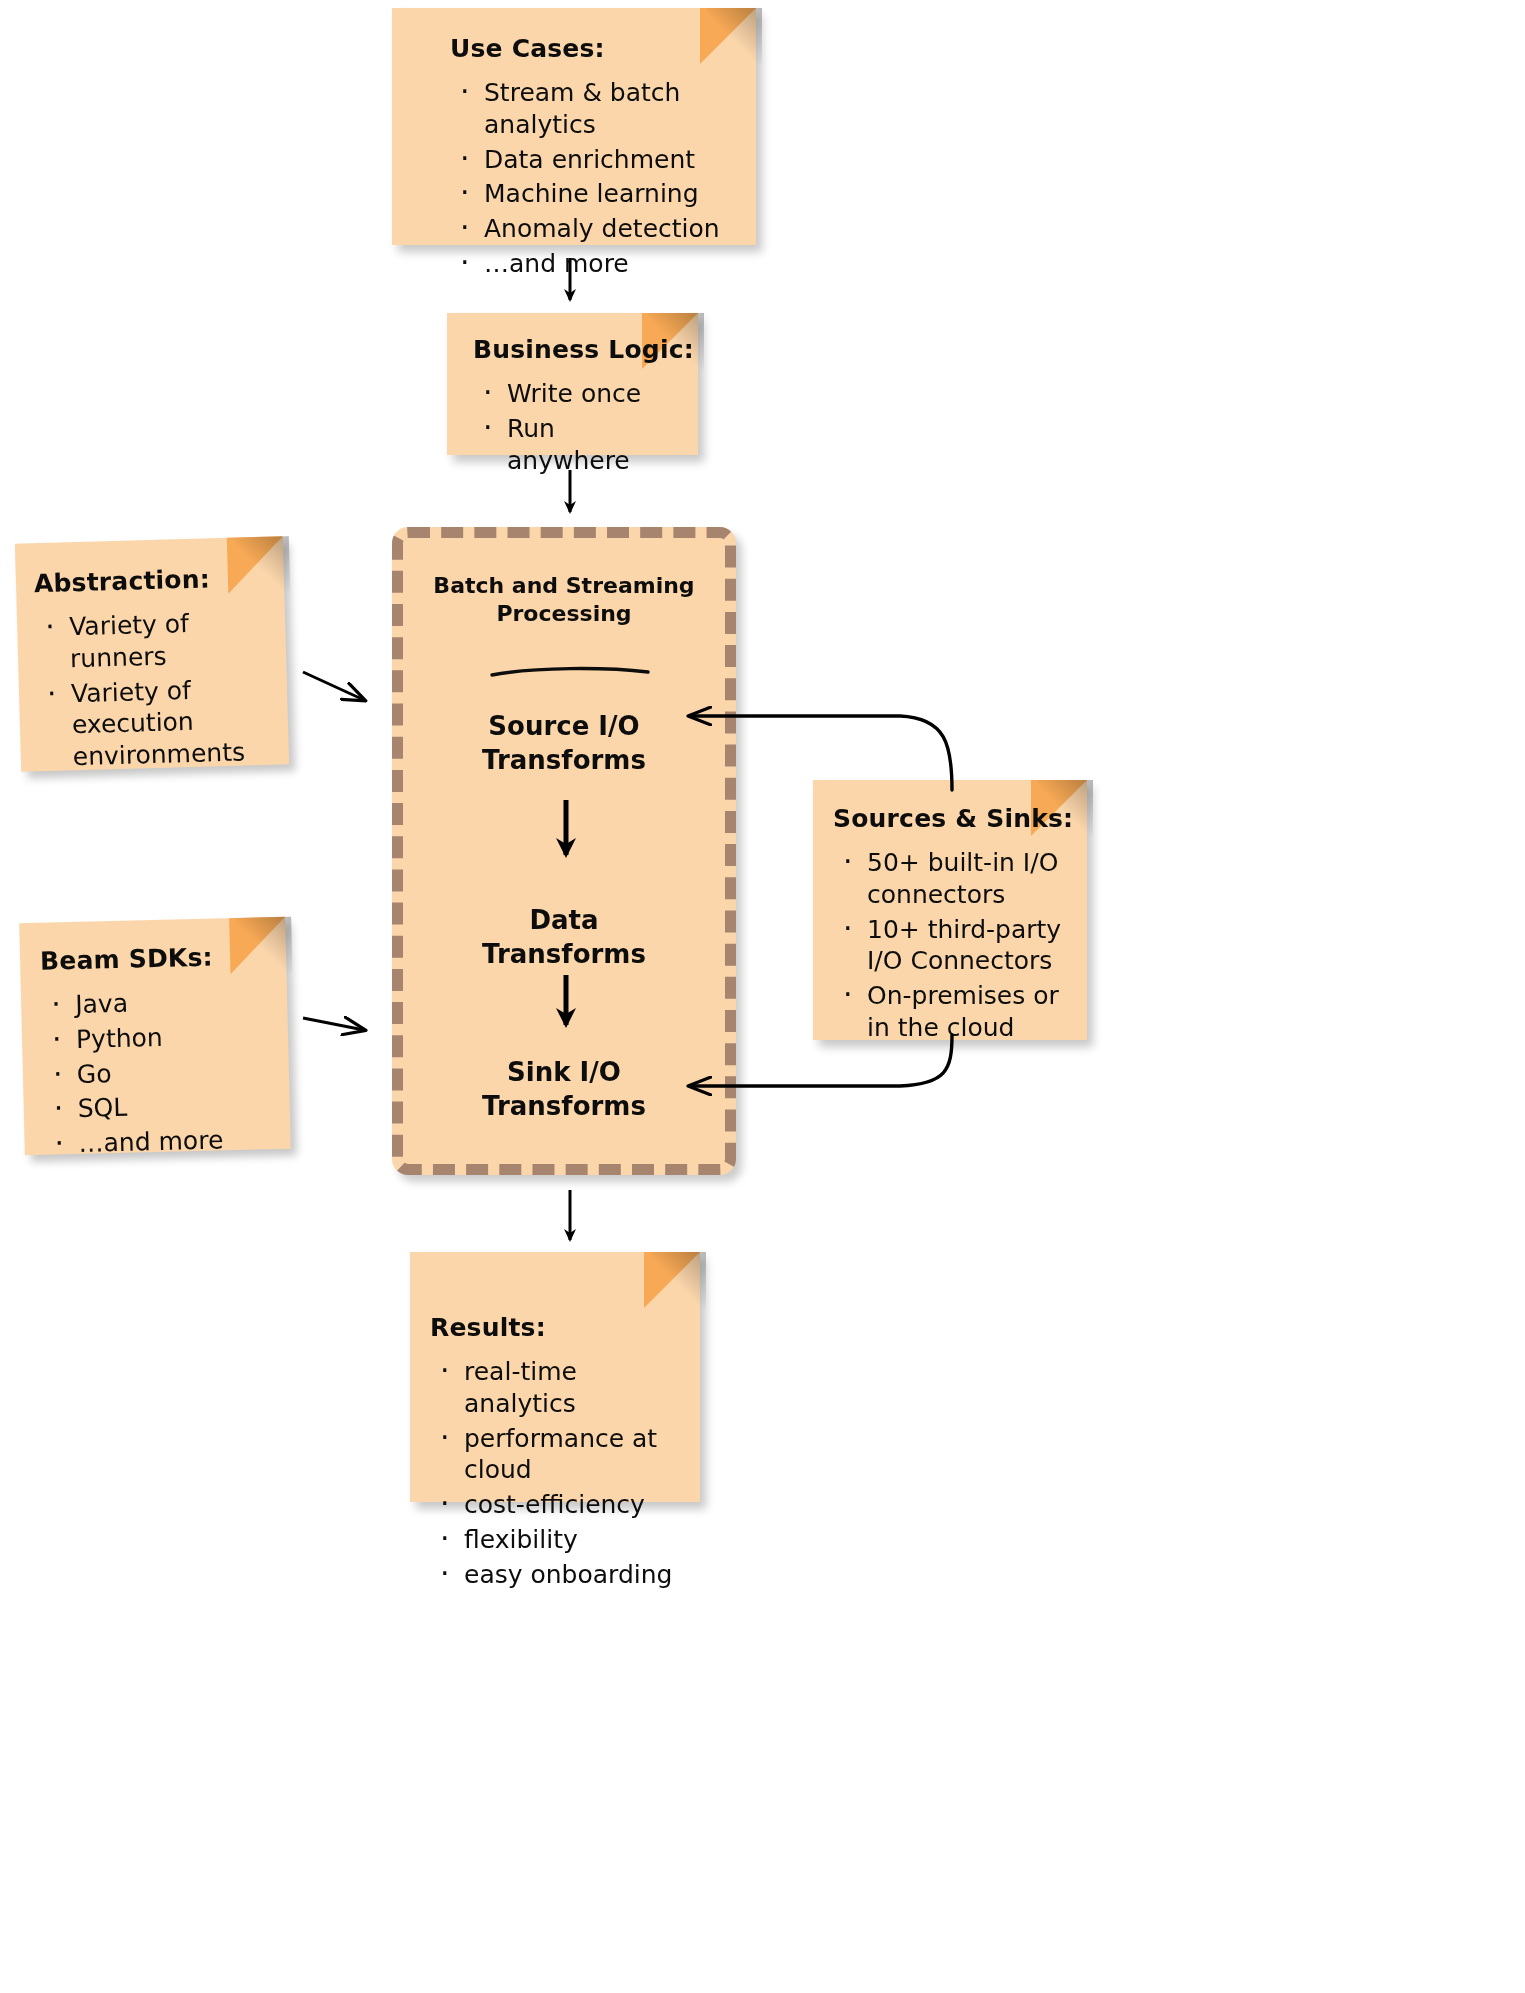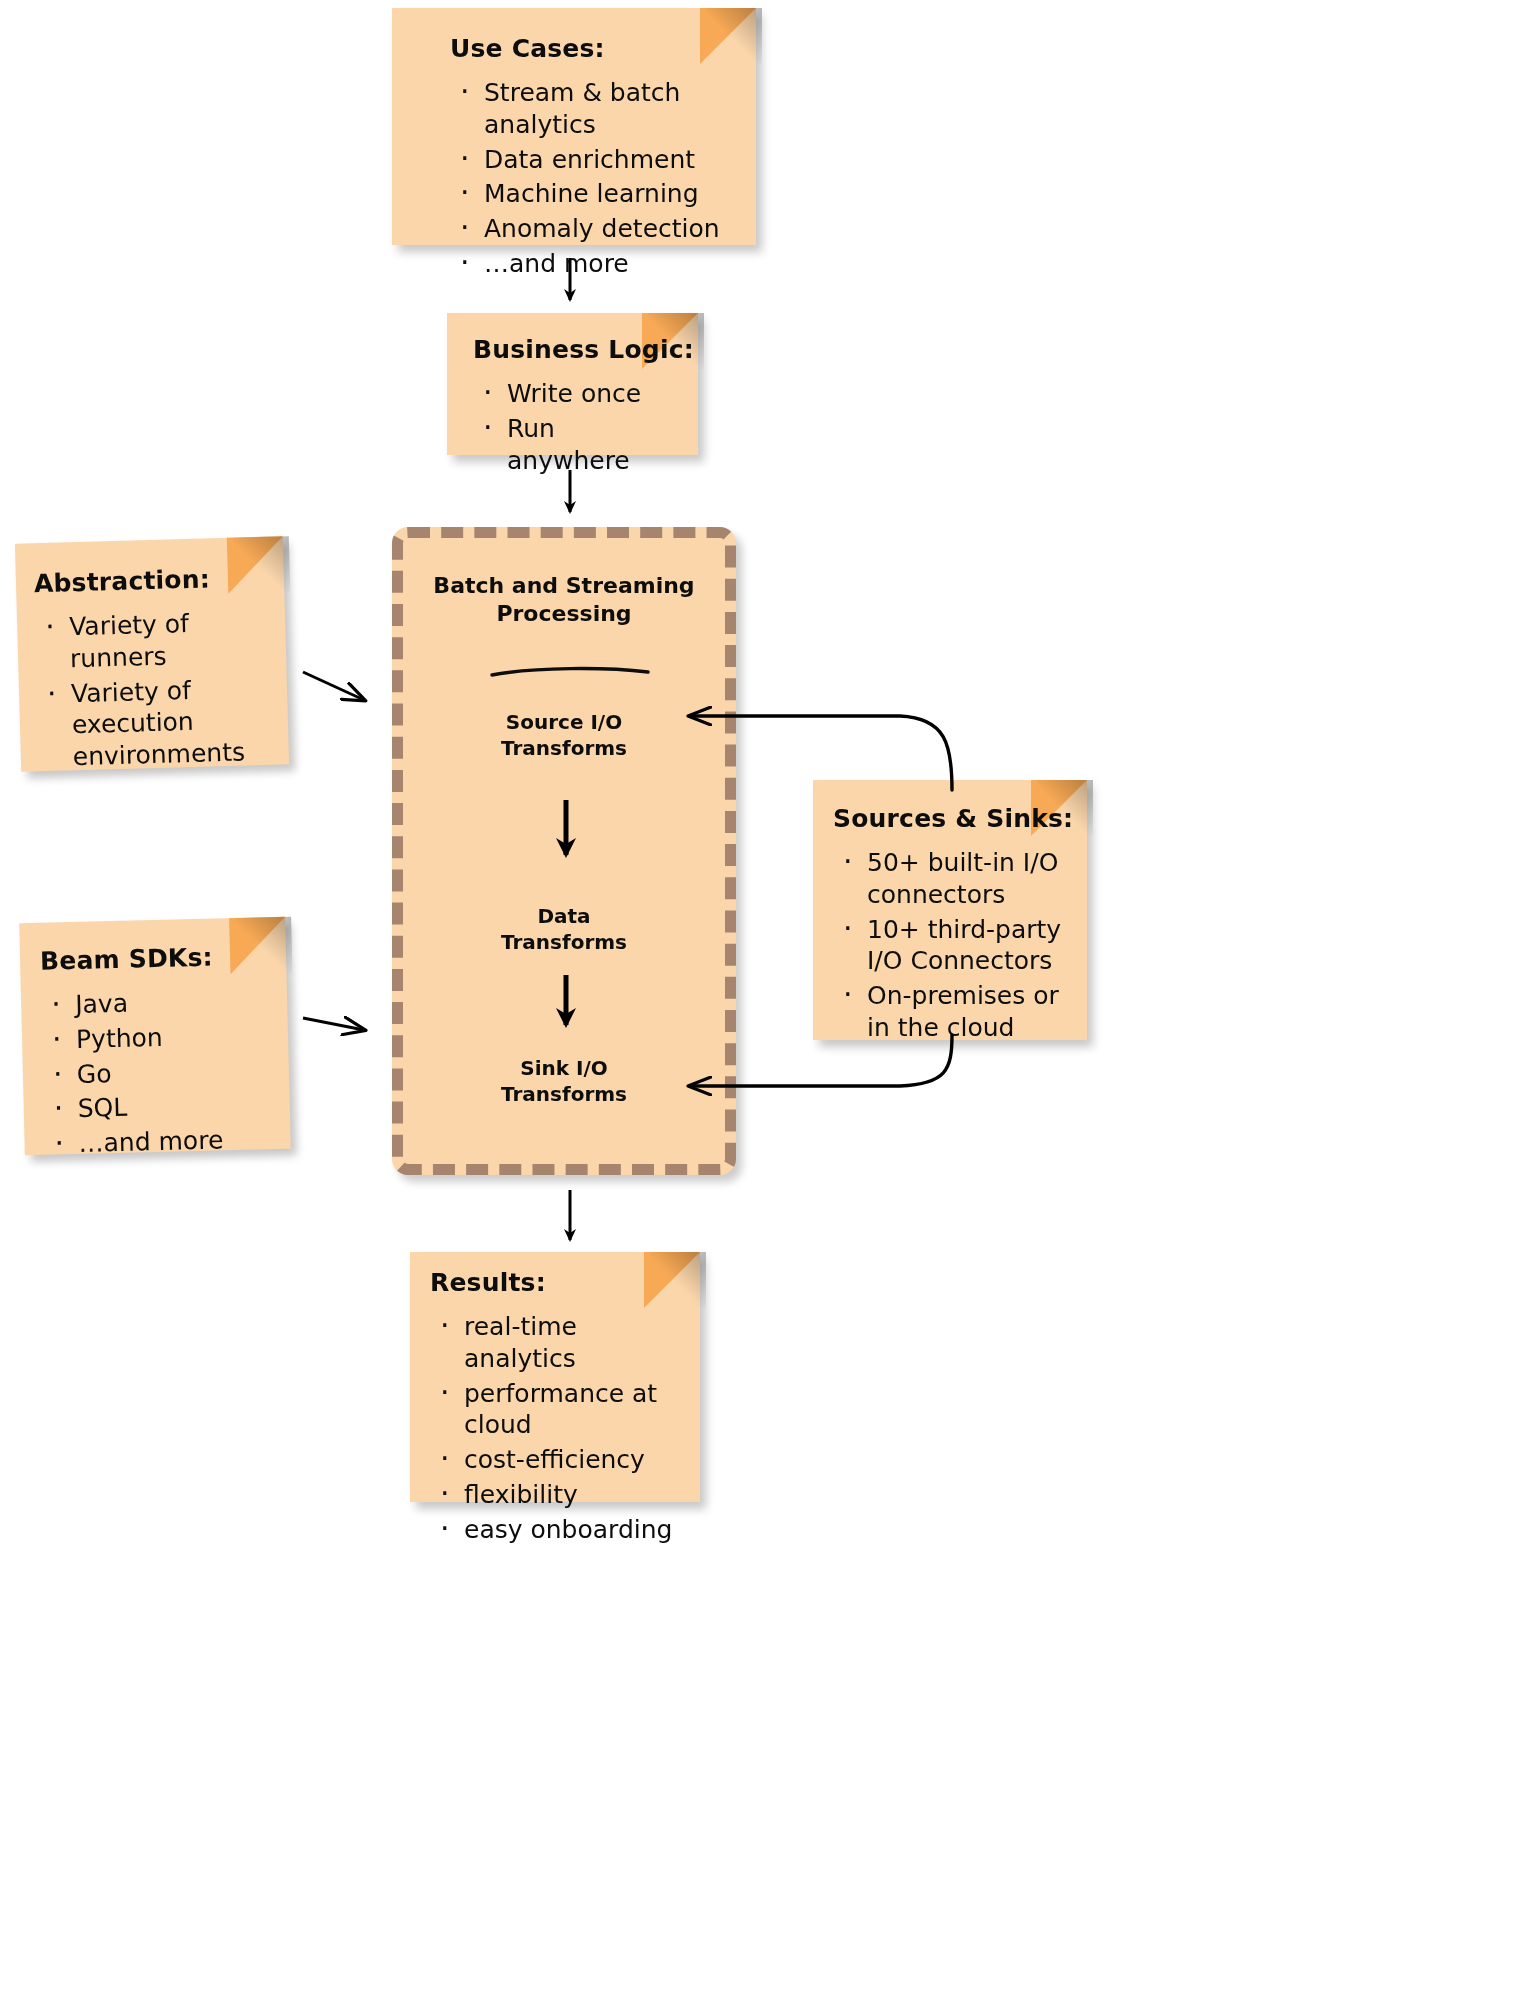--- a/index.html
+++ b/index.html
@@ -118,21 +118,21 @@
     position: absolute;
     left: 87px;
     top: 127px;
     width: 160px;
     height: 14px;
   }
   .stage-label {
     position: absolute;
     width: 100%;
     text-align: center;
-    font-size: 20px;
+    font-size: 26px;
     font-weight: bold;
     line-height: 1.32;
     color: #0d0d0d;
   }
   #label-source { top: 171px; }
   #label-data   { top: 365px; }
   #label-sink   { top: 517px; }
 
   
   #arrows {
@@ -211,21 +211,21 @@
         <li>50+ built-in I/O connectors</li>
         <li>10+ third-party I/O Connectors</li>
         <li>On-premises or in the cloud</li>
       </ul>
     </div>
   </div>
 
   <div class="note" id="note-results" style="left:410px; top:1252px; width:290px; height:250px;">
     <div class="fold"></div>
     <div class="fold-shadow"></div>
-    <div class="note-inner" style="padding:16px 14px 14px 20px;">
+    <div class="note-inner" style="padding:26px 14px 14px 20px;margin-top:35px;">
       <div class="note-title">Results:</div>
       <ul class="note-list">
         <li>real-time analytics</li>
         <li>performance at cloud</li>
         <li>cost-efficiency</li>
         <li>flexibility</li>
         <li>easy onboarding</li>
       </ul>
     </div>
   </div>

